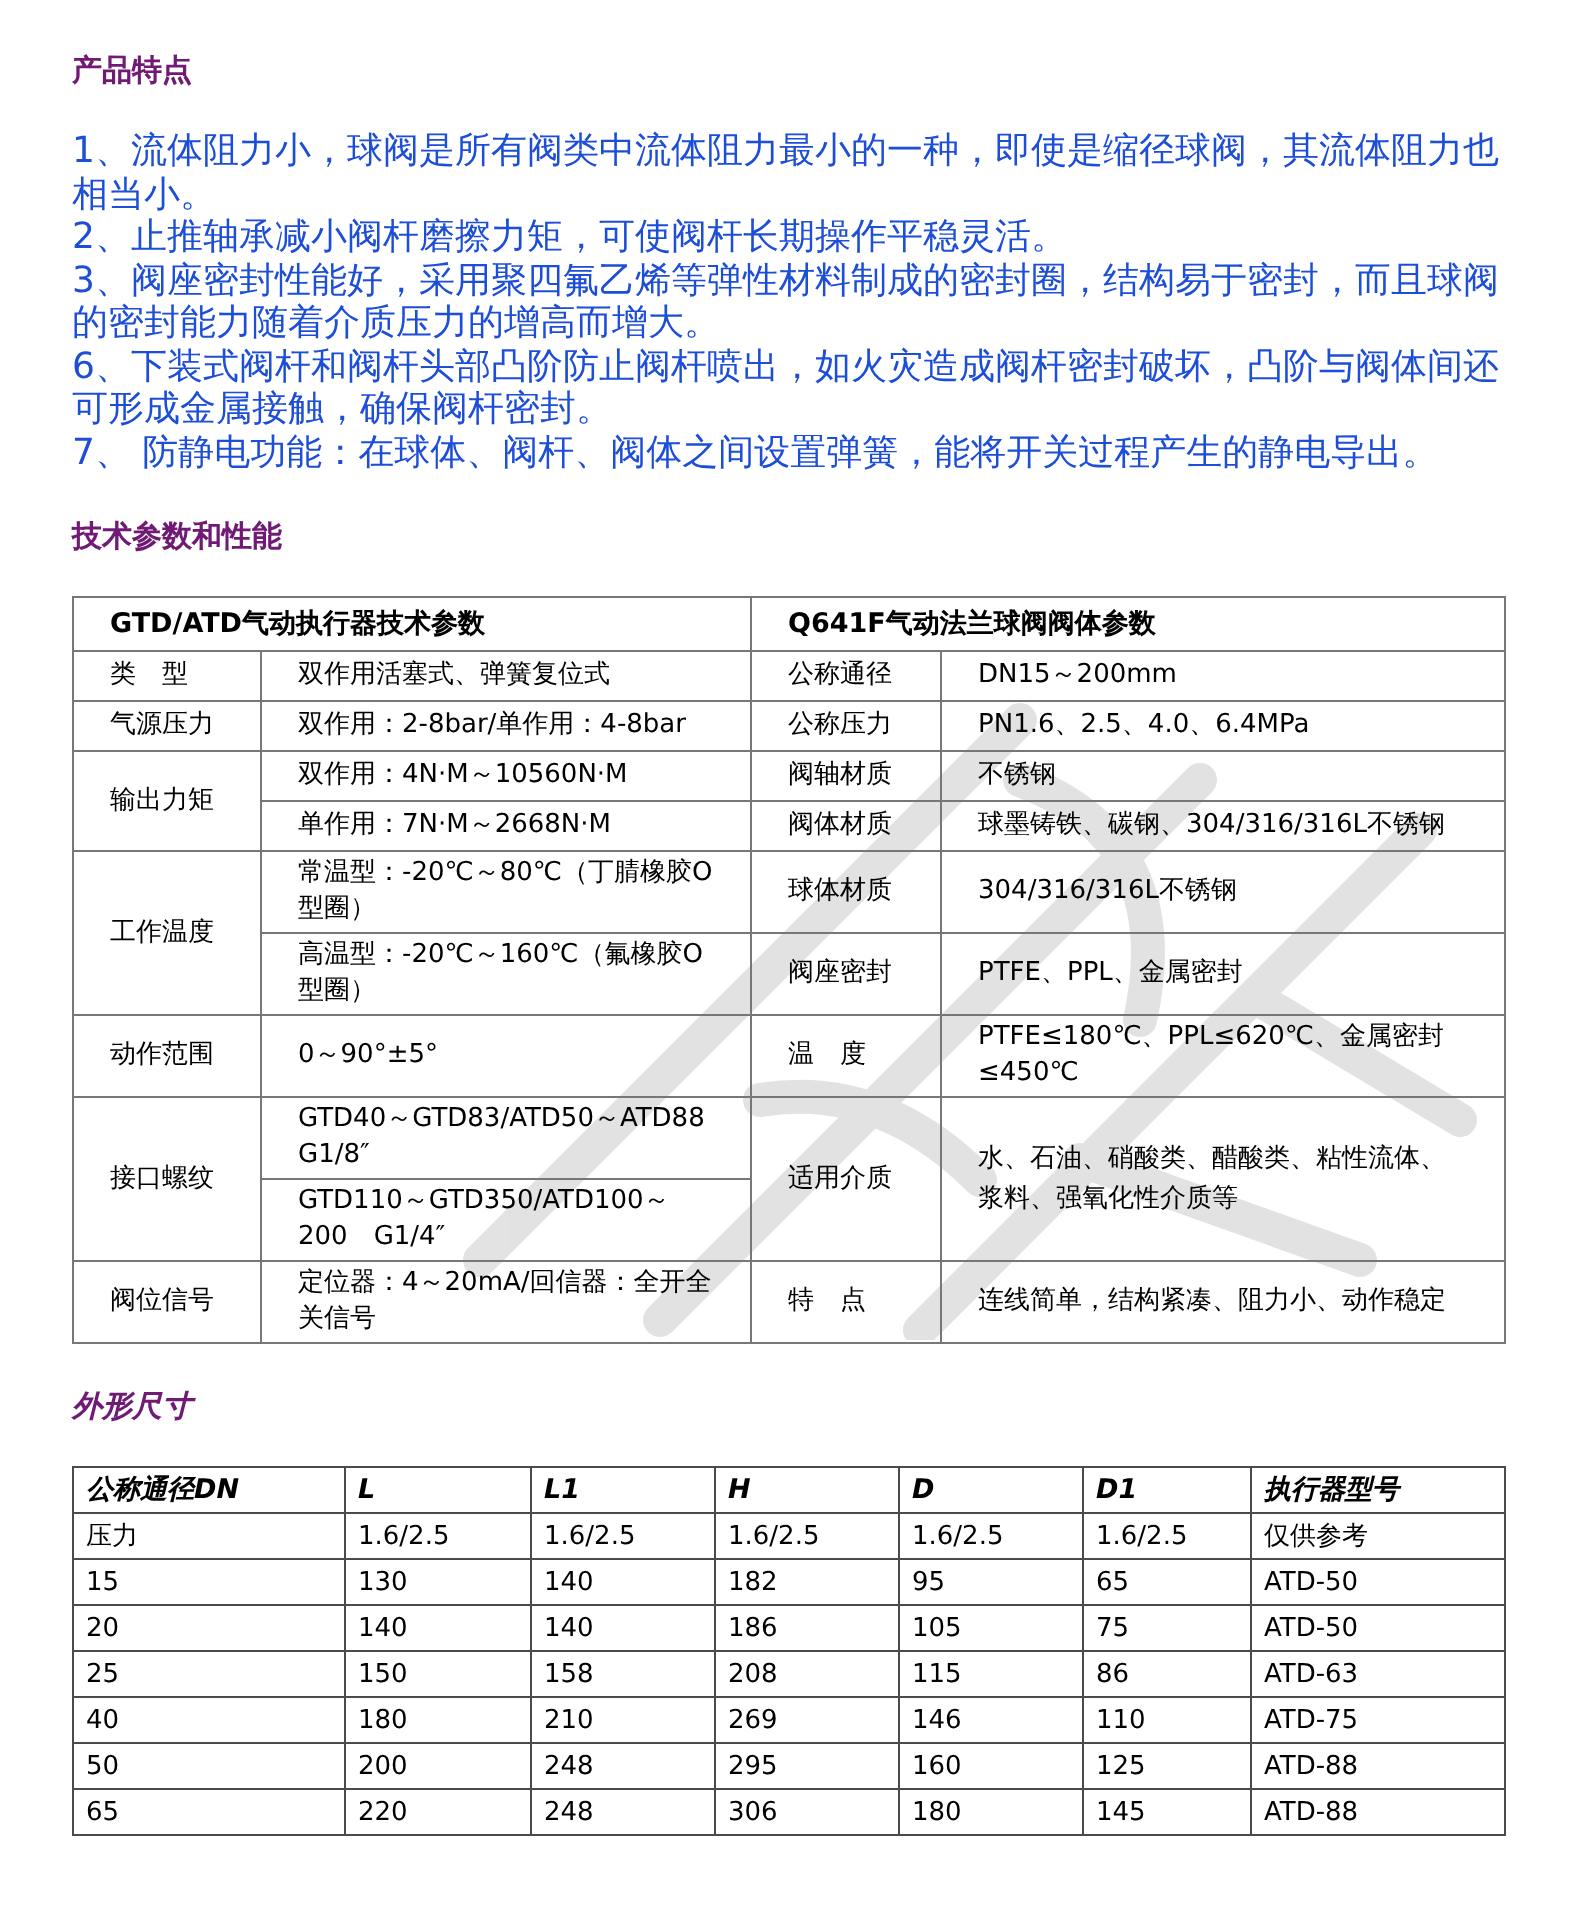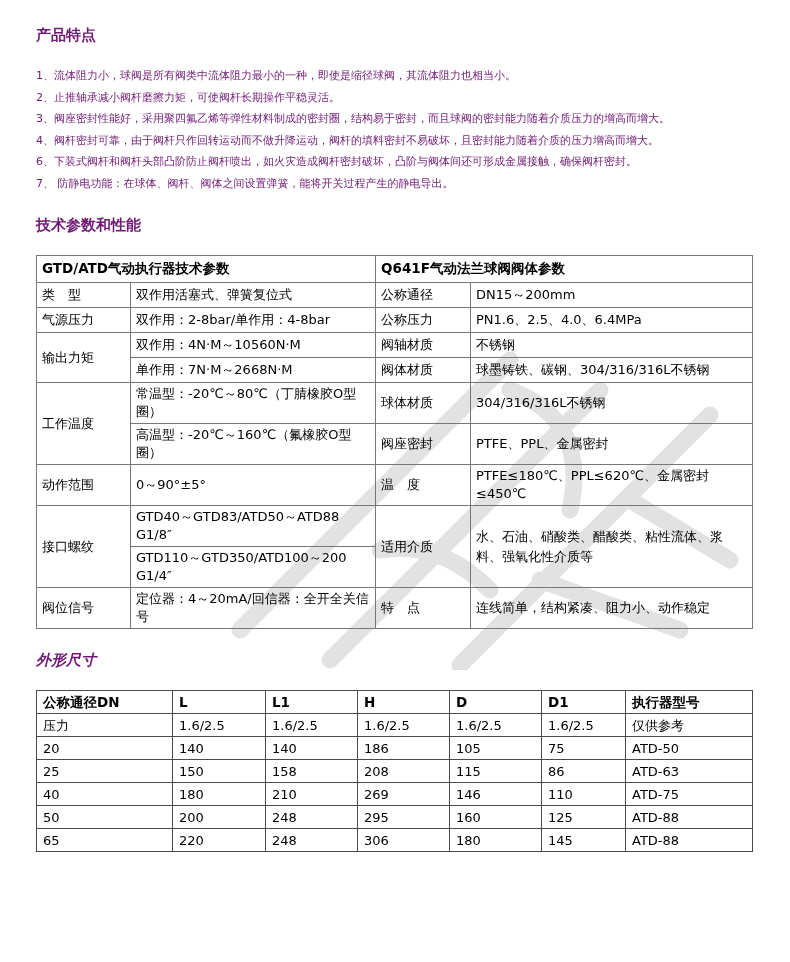--- a/index.html
+++ b/index.html
@@ -12,44 +12,44 @@
     overflow:hidden;
   }
   .content { position:relative; z-index:1; padding:26px 36px 0 36px; }
 
   .sec-heading {
     font-size:15px; font-weight:bold; margin:0 0 20px 0; color:#701a75;
   }
   .sec-heading.italic { font-style:italic; }
 
   .features p {
-    font-size:11px; line-height:21.5px; margin:0; color:#701a75;
+    font-size:18px; line-height:21.5px; margin:0; color:#1d4ed8;
   }
 
   .gap-lg { height:22px; }
 
   table { border-collapse:collapse; table-layout:fixed; width:716px; }
 
   
   table.tech { font-size:13px; }
   table.tech th, table.tech td {
-    border:1px solid #777; padding:2px 5px; text-align:left;
+    border:1px solid #777; padding:2px 18px; text-align:left;
     overflow:hidden; vertical-align:middle;
   }
   table.tech th { font-size:13.5px; font-weight:bold; height:22px; }
   table.tech td { height:20px; line-height:18px; }
   table.tech td.lbl { white-space:nowrap;margin-left:31px; }
 
   
   table.dims { font-size:13px; }
   table.dims th, table.dims td {
     border:1px solid #4a4a4a; padding:2px 6px; text-align:left;
     height:18px; line-height:17px; overflow:hidden; vertical-align:middle;
   }
-  table.dims th { font-weight:bold; font-size:13.5px; }
+  table.dims th { font-weight:bold; font-size:13.5px;font-style:italic; }
 
   
   .watermark {
     position:absolute; left:210px; top:330px; width:540px; height:340px;
     z-index:0; pointer-events:none;
   }
 </style>
 </head>
 <body>
 
@@ -65,21 +65,20 @@
   </g>
 </svg>
 
 <div class="content">
 
   <div class="sec-heading">产品特点</div>
   <div class="features">
     <p>1、流体阻力小，球阀是所有阀类中流体阻力最小的一种，即使是缩径球阀，其流体阻力也相当小。</p>
     <p>2、止推轴承减小阀杆磨擦力矩，可使阀杆长期操作平稳灵活。</p>
     <p>3、阀座密封性能好，采用聚四氟乙烯等弹性材料制成的密封圈，结构易于密封，而且球阀的密封能力随着介质压力的增高而增大。</p>
-    <p>4、阀杆密封可靠，由于阀杆只作回转运动而不做升降运动，阀杆的填料密封不易破坏，且密封能力随着介质的压力增高而增大。</p>
     <p>6、下装式阀杆和阀杆头部凸阶防止阀杆喷出，如火灾造成阀杆密封破坏，凸阶与阀体间还可形成金属接触，确保阀杆密封。</p>
     <p>7、 防静电功能：在球体、阀杆、阀体之间设置弹簧，能将开关过程产生的静电导出。</p>
   </div>
 
   <div class="gap-lg"></div>
 
   <div class="sec-heading">技术参数和性能</div>
 
   <table class="tech">
     <colgroup>
@@ -180,20 +179,29 @@
         <tr>
           <td>压力</td>
           <td>1.6/2.5</td>
           <td>1.6/2.5</td>
           <td>1.6/2.5</td>
           <td>1.6/2.5</td>
           <td>1.6/2.5</td>
           <td>仅供参考</td>
         </tr>
         <tr>
+          <td>15</td>
+          <td>130</td>
+          <td>140</td>
+          <td>182</td>
+          <td>95</td>
+          <td>65</td>
+          <td>ATD-50</td>
+        </tr>
+        <tr>
           <td>20</td>
           <td>140</td>
           <td>140</td>
           <td>186</td>
           <td>105</td>
           <td>75</td>
           <td>ATD-50</td>
         </tr>
         <tr>
           <td>25</td>

